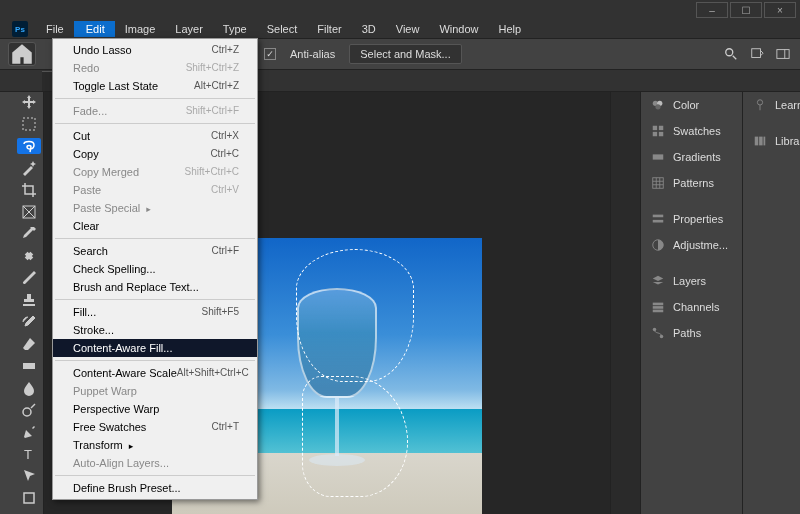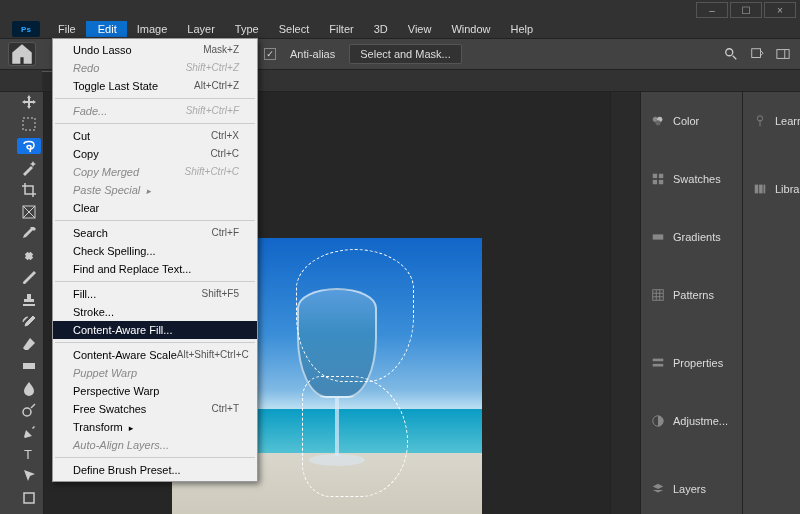--- a/index.html
+++ b/index.html
@@ -1,20 +1,20 @@
 <!DOCTYPE html>
 <html><head>
 <meta charset="utf-8">
 <style>
 * { margin:0; padding:0; box-sizing:border-box; font-family:"Segoe UI",Tahoma,sans-serif; }
 body { width:800px; height:514px; background:#323232; color:#ccc; overflow:hidden; position:relative; font-size:11px; }
 .titlebar { height:20px; background:#323232; display:flex; justify-content:flex-end; align-items:center; padding-right:4px; gap:2px; }
 .winbtn { width:32px; height:16px; display:flex; align-items:center; justify-content:center; border:1px solid #555; color:#aaa; font-size:10px; }
 .menubar { height:18px; background:#323232; display:flex; align-items:center; padding-left:12px; gap:0; color:#ddd; }
-.ps-logo { width:28px; height:16px; background:#001e36; border-radius:2px; display:flex; align-items:center; justify-content:center; color:#31a8ff; font-size:8px; font-weight:bold; margin-right:8px; }
+.ps-logo { width:16px; height:16px; background:#001e36; border-radius:2px; display:flex; align-items:center; justify-content:center; color:#31a8ff; font-size:8px; font-weight:bold; margin-right:8px; }
 .menubar span { padding:2px 10px; cursor:default; }
 .menubar .active { background:#0b6dcc; color:#fff;padding-left:12px; }
 .optbar { height:32px; background:#424242; border-top:1px solid #222; border-bottom:1px solid #222; display:flex; align-items:center; padding-left:8px; gap:14px; color:#ddd; position:relative; z-index:1; }
 .homebtn { width:28px; height:24px; background:#323232; border:1px solid #555; border-radius:3px; display:flex; align-items:center; justify-content:center; }
 .chk { width:12px; height:12px; border:1px solid #888; display:inline-flex; align-items:center; justify-content:center; font-size:9px; }
 .selbtn { background:#323232; border:1px solid #555; padding:3px 10px; border-radius:2px; color:#ddd; }
 .optright { margin-left:auto; display:flex; gap:12px; padding-right:10px; align-items:center; }
 .tabbar { height:22px; background:#323232; display:flex; align-items:flex-end; padding-left:42px; border-bottom:1px solid #222; }
 .tabbar .tab { background:#2a2a2a; padding:4px 10px; font-size:10px; color:#ccc; border-top:1px solid #555; }
 .main { position:absolute; top:92px; left:0; right:0; bottom:0; display:flex; }
@@ -32,27 +32,27 @@
 .bowl { position:absolute; top:0; left:10px; width:80px; height:110px; border:2px solid rgba(255,255,255,.6); border-radius:40px 40px 30px 30px / 20px 20px 60px 60px; background:linear-gradient(rgba(200,230,250,.3),rgba(60,140,180,.6) 40%,rgba(40,110,160,.7)); }
 .stem { position:absolute; top:108px; left:48px; width:4px; height:60px; background:rgba(220,235,250,.7); }
 .base { position:absolute; top:166px; left:22px; width:56px; height:12px; background:rgba(220,235,250,.5); border-radius:50%; }
 .selection { position:absolute; border:1.5px dashed #fff; }
 .sel1 { top:4%; left:40%; width:38%; height:48%; border-radius:50% 50% 40% 40%/30% 30% 50% 50%; }
 .sel2 { top:50%; left:42%; width:34%; height:44%; border-radius:20% 60% 50% 30%; }
 .rcol { width:30px; background:#2a2a2a; border-left:1px solid #222; }
 .panels { width:160px; background:#424242; border-left:1px solid #222; display:flex; }
 .pnl-l { flex:1; }
 .pnl-r { width:58px; border-left:1px solid #222; }
-.panel-item { display:flex; align-items:center; gap:8px; padding:22px 10px; color:#ddd; font-size:11px; }
+.panel-item { display:flex; align-items:center; gap:8px; padding:6px 10px; color:#ddd; font-size:11px; }
 .panel-sep { height:10px; }
 .panel-item svg { width:14px; height:14px; flex-shrink:0; }
 
 .dropdown { position:absolute; top:38px; left:52px; width:206px; background:#f0f0f0; color:#000; border:1px solid #999; box-shadow:2px 2px 6px rgba(0,0,0,.5); z-index:100; font-size:11px; padding:2px 0; }
 .dropdown .row { display:flex; justify-content:space-between; padding:3px 18px 3px 20px; white-space:nowrap; }
-.dropdown .row.dis { color:#888;font-style:italic; }
+.dropdown .row.dis { color:#888; }
 .dropdown .row.hl { background:#0f172a; color:#fff; }
 .dropdown .sep { height:1px; background:#ccc; margin:3px 2px; }
 .dropdown .arrow::after { content:"▸"; font-size:9px; margin-left:6px; }
 .sc { color:#555; font-size:10px; }
 .row.dis .sc { color:#aaa; }
 .row.hl .sc { color:#fff; }
 </style>
 </head>
 <body>
 
@@ -323,21 +323,21 @@
           </svg>
           <span>Librari...</span>
         </div>
     </div>
   </div>
 </div>
 
 <div class="dropdown" id="dd">
     <div class="row">
       <span>Undo Lasso</span>
-      <span class="sc">Mask+Z</span>
+      <span class="sc">Ctrl+Z</span>
     </div>
     <div class="row dis">
       <span>Redo</span>
       <span class="sc">Shift+Ctrl+Z</span>
     </div>
     <div class="row">
       <span>Toggle Last State</span>
       <span class="sc">Alt+Ctrl+Z</span>
     </div>
     <div class="sep"></div>
@@ -352,38 +352,42 @@
     </div>
     <div class="row">
       <span>Copy</span>
       <span class="sc">Ctrl+C</span>
     </div>
     <div class="row dis">
       <span>Copy Merged</span>
       <span class="sc">Shift+Ctrl+C</span>
     </div>
     <div class="row dis">
+      <span>Paste</span>
+      <span class="sc">Ctrl+V</span>
+    </div>
+    <div class="row dis">
       <span class="arrow">Paste Special</span>
       <span class="sc"></span>
     </div>
     <div class="row">
       <span>Clear</span>
       <span class="sc"></span>
     </div>
     <div class="sep"></div>
     <div class="row">
       <span>Search</span>
       <span class="sc">Ctrl+F</span>
     </div>
     <div class="row">
       <span>Check Spelling...</span>
       <span class="sc"></span>
     </div>
     <div class="row">
-      <span>Find and Replace Text...</span>
+      <span>Brush and Replace Text...</span>
       <span class="sc"></span>
     </div>
     <div class="sep"></div>
     <div class="row">
       <span>Fill...</span>
       <span class="sc">Shift+F5</span>
     </div>
     <div class="row">
       <span>Stroke...</span>
       <span class="sc"></span>

